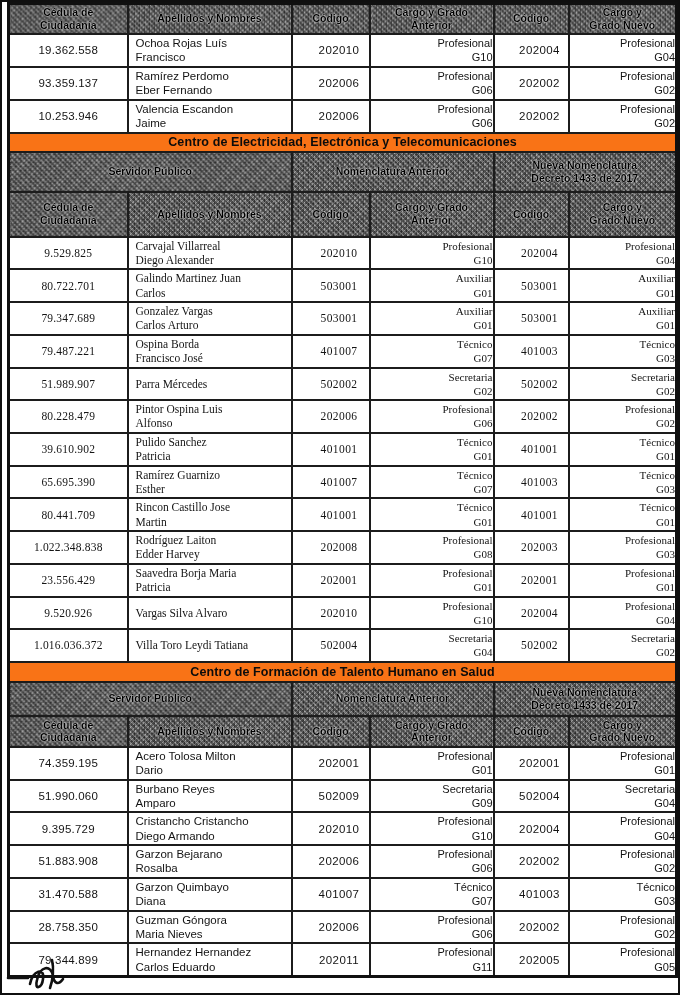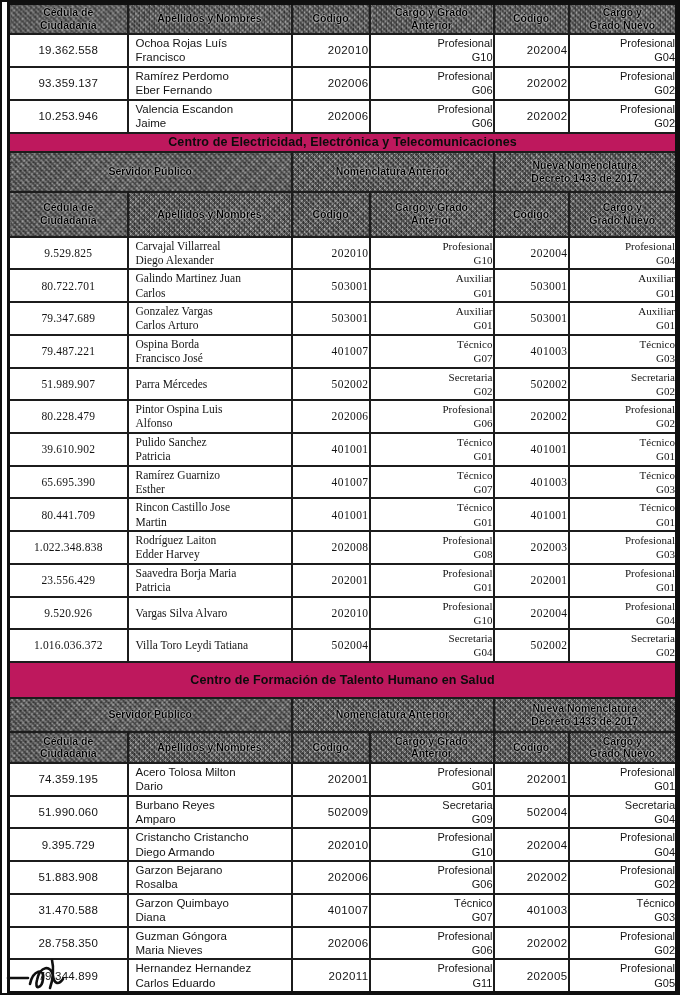--- a/index.html
+++ b/index.html
@@ -38,30 +38,30 @@
     text-shadow:0 0 2px rgba(240,240,240,.95), 0 0 1px rgba(255,255,255,.8);
     background-color:#6f6f6f;
     background-image:
       repeating-linear-gradient(45deg, rgba(0,0,0,.38) 0 2px, transparent 2px 4px),
       repeating-linear-gradient(-45deg, rgba(255,255,255,.28) 0 1px, transparent 1px 3px),
       repeating-linear-gradient(90deg, rgba(0,0,0,.28) 0 1px, rgba(255,255,255,.16) 1px 2px, transparent 2px 5px),
       repeating-linear-gradient(0deg, rgba(0,0,0,.2) 0 1px, transparent 1px 4px);
   }
   .title-cell{
     text-align:center;font-weight:bold;font-size:12.5px;color:#0c0c0c;
-    letter-spacing:.1px;background:#be185d;
+    letter-spacing:.1px;background:#f97316;
   }
   .c-ced{text-align:center;font-size:11.5px;letter-spacing:.2px;}
   .c-nom{text-align:left;font-size:11.5px;padding:1px 3px 1px 7px;white-space:pre-line;line-height:1.25;}
-  .c-cod{text-align:right;font-size:11.5px;letter-spacing:.4px;padding-left:17px;}
+  .c-cod{text-align:center;font-size:11.5px;letter-spacing:.4px;padding-left:17px;}
   .c-car{text-align:right;font-size:11px;white-space:pre-line;line-height:1.3;margin-left:27px;}
   
   .h-hdr0{height:30px;}
   .h-title-1{height:19px;}
-  .h-title-2{height:36px;}
+  .h-title-2{height:20px;}
   .h-banda-1{height:40px;}
   .h-bandb-1{height:45px;}
   .h-banda-2{height:34px;}
   .h-bandb-2{height:31px;}
   .sec0-row{height:33px;}
   .sec1-row{height:32.6px;font-family:Liberation Serif, serif;}
   .sec2-row{height:28px;}
   .ink{position:absolute;left:4px;top:952px;}
 </style>
 </head>

